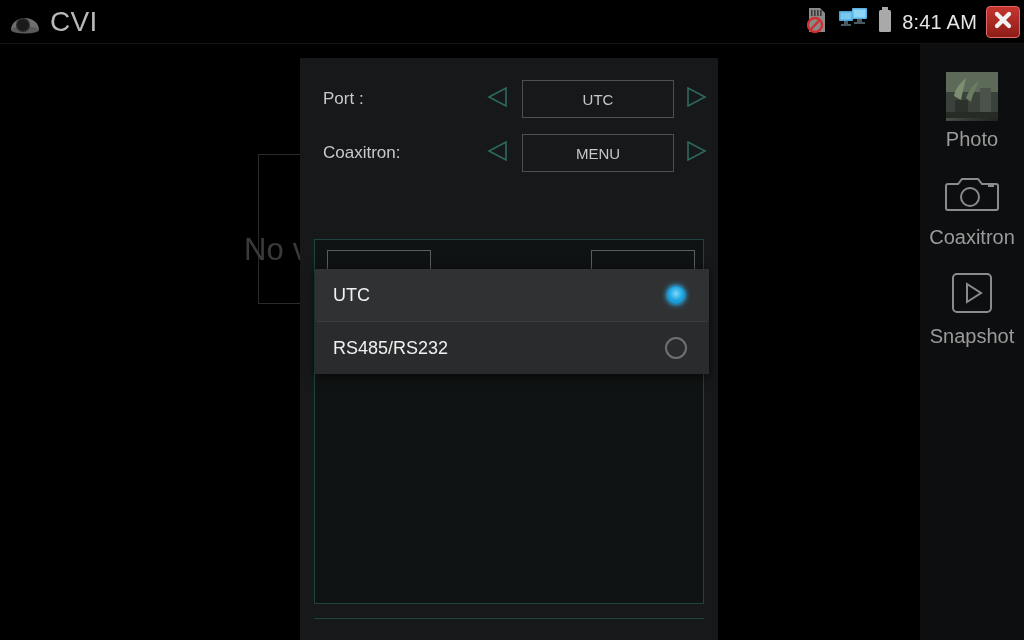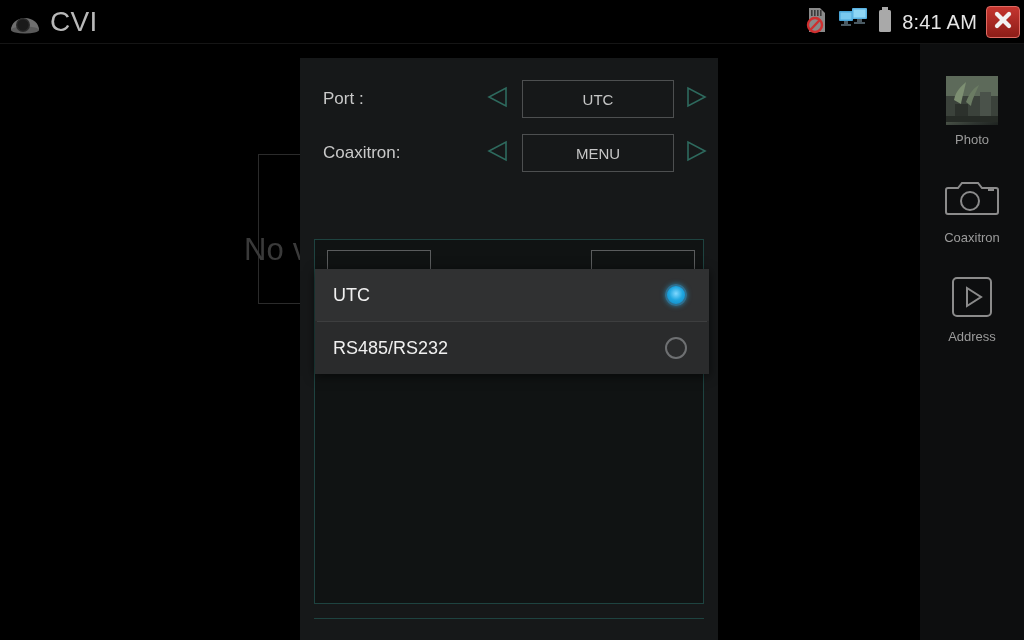--- a/index.html
+++ b/index.html
@@ -132,21 +132,21 @@
     position:absolute; right:0; top:44px; width:104px; height:596px;
     background:#0d0e0f; z-index:50;
     display:flex; flex-direction:column; align-items:center;
     padding-top:18px;
   }
   .sb-item{
     width:104px; height:99px;
     display:flex; flex-direction:column; align-items:center; justify-content:center;
     gap:6px;
   }
-  .sb-label{ color:#9b9b9b; font-size:13px; }
+  .sb-label{ color:#9b9b9b; font-size:20px; }
   .sb-ico{ display:block; }
   .photo-thumb{
     width:52px; height:46px; position:relative; overflow:hidden;
     background:linear-gradient(160deg,#6f7a6b 0%,#4a5348 38%,#2e3430 72%,#1d221f 100%);
   }
 </style>
 </head>
 <body>
 
 <div id="root">
@@ -249,21 +249,21 @@
     </div>
 
 
     <div class="sb-item">
       <span class="sb-ico">
         <svg width="44" height="44" viewBox="0 0 44 44">
           <rect x="3" y="3" width="38" height="38" rx="4" fill="none" stroke="#8b8b8b" stroke-width="2"></rect>
           <polygon points="17,13 17,31 31,22" fill="none" stroke="#8b8b8b" stroke-width="2"></polygon>
         </svg>
       </span>
-      <span class="sb-label">Address</span>
+      <span class="sb-label">Snapshot</span>
     </div>
 
 
   </div>
 
   <div class="statusbar">
     <div class="statusbar-left">
       <span class="cam-ico">
         <svg width="34" height="28" viewBox="0 0 34 28">
           <path d="M3 22 a14 12 0 0 1 28 0 z" fill="#6f6f6f"></path>

